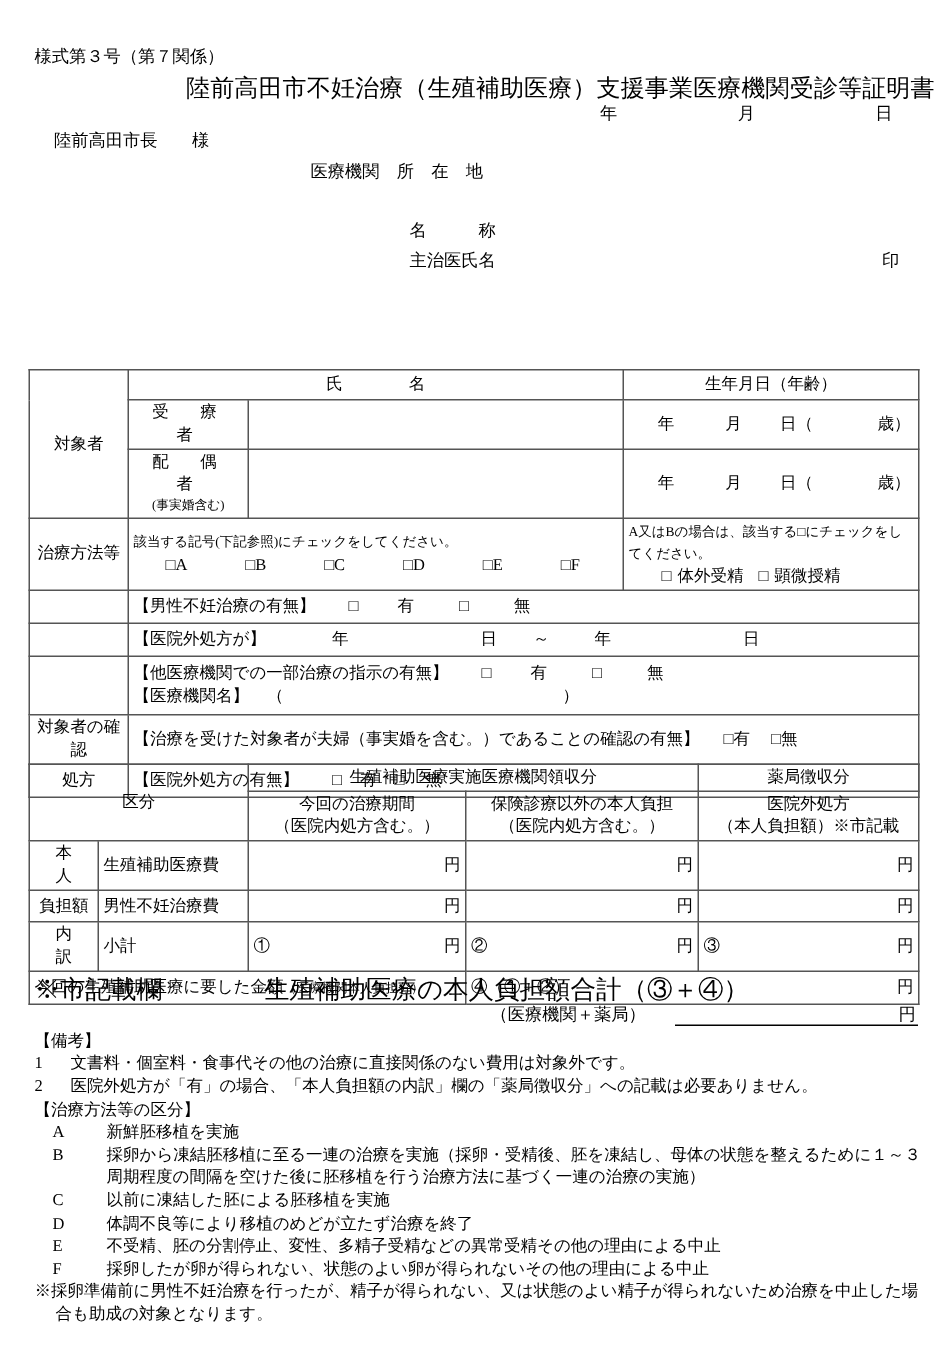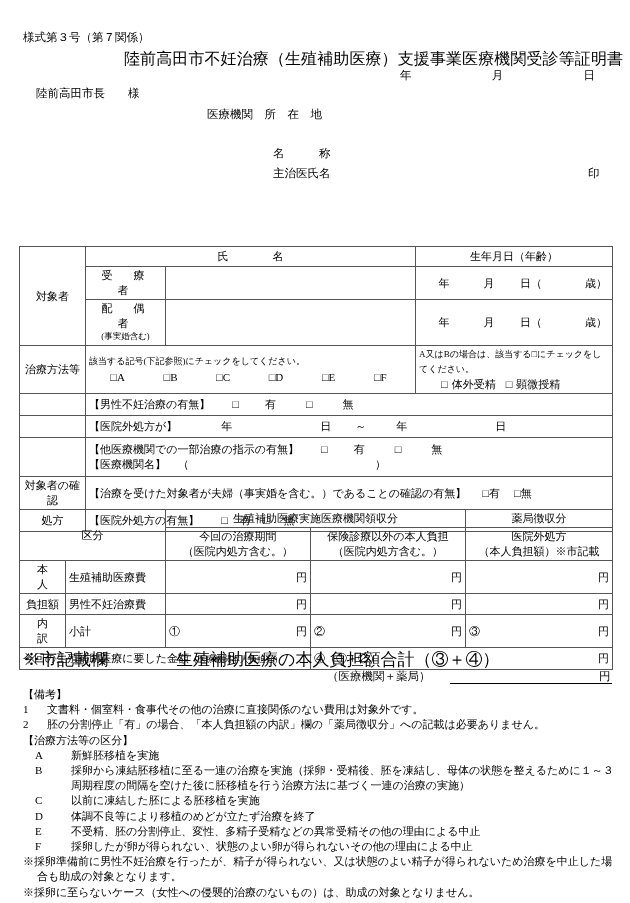--- a/index.html
+++ b/index.html
@@ -447,21 +447,21 @@
   <div class="mh-yen">円</div>
 
   <div class="notes">
     <div>【備考】</div>
     <div class="ind-item">
       <span class="mk">1</span>
       <span class="bd">文書料・個室料・食事代その他の治療に直接関係のない費用は対象外です。</span>
     </div>
     <div class="ind-item">
       <span class="mk">2</span>
-      <span class="bd">胚の分割停止「有」の場合、「本人負担額の内訳」欄の「薬局徴収分」への記載は必要ありません。</span>
+      <span class="bd">医院外処方が「有」の場合、「本人負担額の内訳」欄の「薬局徴収分」への記載は必要ありません。</span>
     </div>
     <div>【治療方法等の区分】</div>
 
     <div class="ind-item">
       <span class="mk pad">A</span>
       <span class="bd">新鮮胚移植を実施</span>
     </div>
     <div class="ind-item wrap">
       <span class="mk pad">B</span>
       <span class="bd wrap" style="line-height:15.2px;">採卵から凍結胚移植に至る一連の治療を実施（採卵・受精後、胚を凍結し、母体の状態を整えるために１～３周期程度の間隔を空けた後に胚移植を行う治療方法に基づく一連の治療の実施）</span>
@@ -477,16 +477,15 @@
     <div class="ind-item">
       <span class="mk pad">E</span>
       <span class="bd">不受精、胚の分割停止、変性、多精子受精などの異常受精その他の理由による中止</span>
     </div>
     <div class="ind-item">
       <span class="mk pad">F</span>
       <span class="bd">採卵したが卵が得られない、状態のよい卵が得られないその他の理由による中止</span>
     </div>
 
     <div class="wrap hang3">※採卵準備前に男性不妊治療を行ったが、精子が得られない、又は状態のよい精子が得られないため治療を中止した場合も助成の対象となります。</div>
-    <div class="wrap hang3">※採卵に至らないケース（女性への侵襲的治療のないもの）は、助成の対象となりません。</div>
   </div>
 
 </div>
 
 </body></html>

